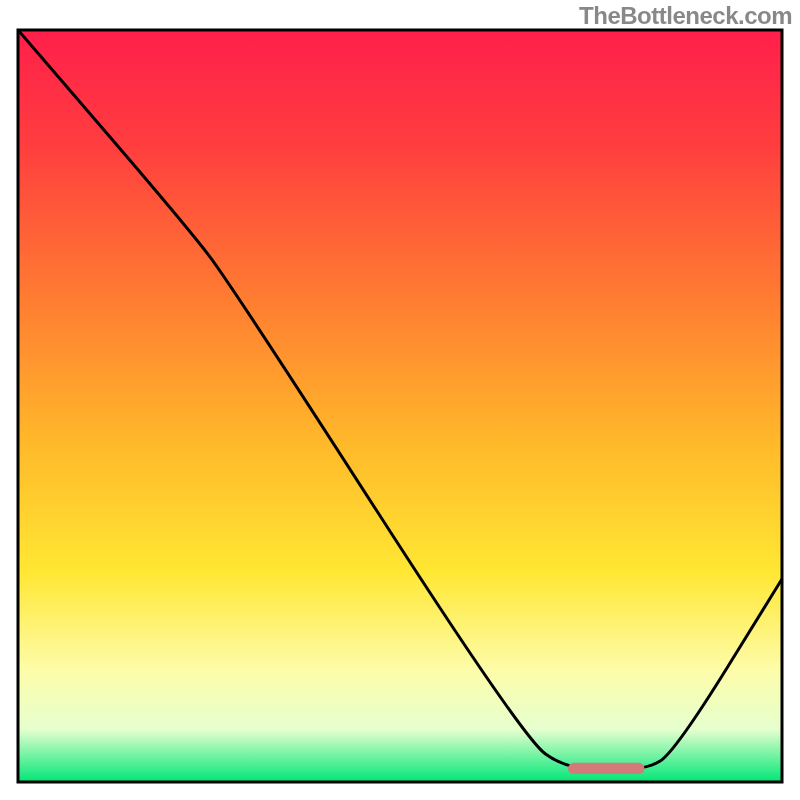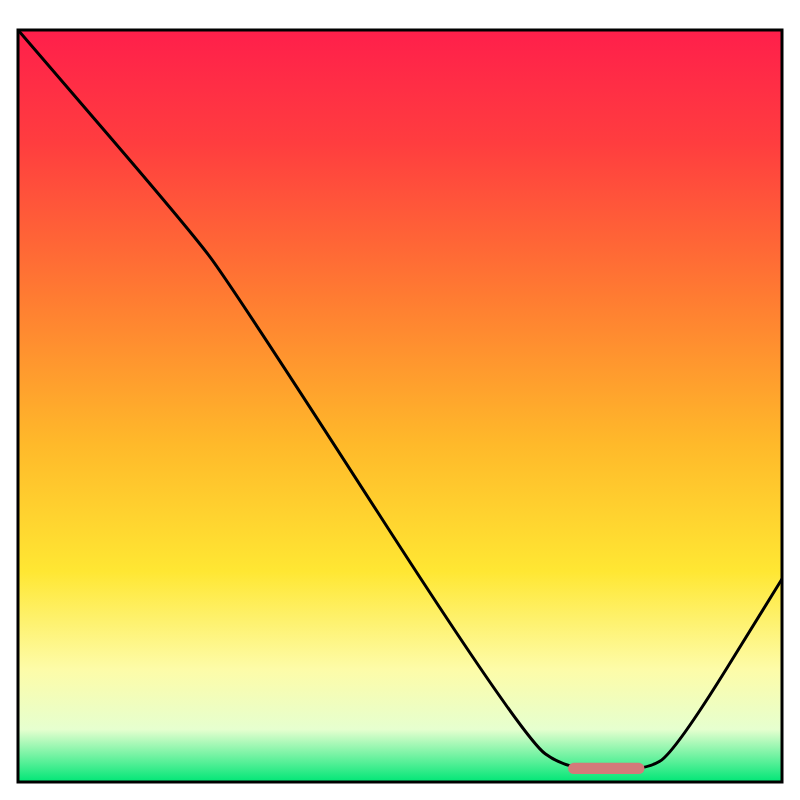--- a/index.html
+++ b/index.html
@@ -26,20 +26,21 @@
     letter-spacing: -0.5px;
   }
   svg {
     display: block;
   }
 </style>
 </head>
 <body>
 
 <div id="wrap">
+  <div id="watermark">TheBottleneck.com</div>
 
   <svg id="chart" width="800" height="800" viewBox="0 0 800 800">
     <defs>
       <linearGradient id="bg-grad" x1="0" y1="0" x2="0" y2="1">
           <stop offset="0%" stop-color="#ff1f4b"></stop>
           <stop offset="15%" stop-color="#ff3d3f"></stop>
           <stop offset="35%" stop-color="#ff7a32"></stop>
           <stop offset="55.00000000000001%" stop-color="#ffb92a"></stop>
           <stop offset="72%" stop-color="#ffe733"></stop>
           <stop offset="85%" stop-color="#fdfca8"></stop>

